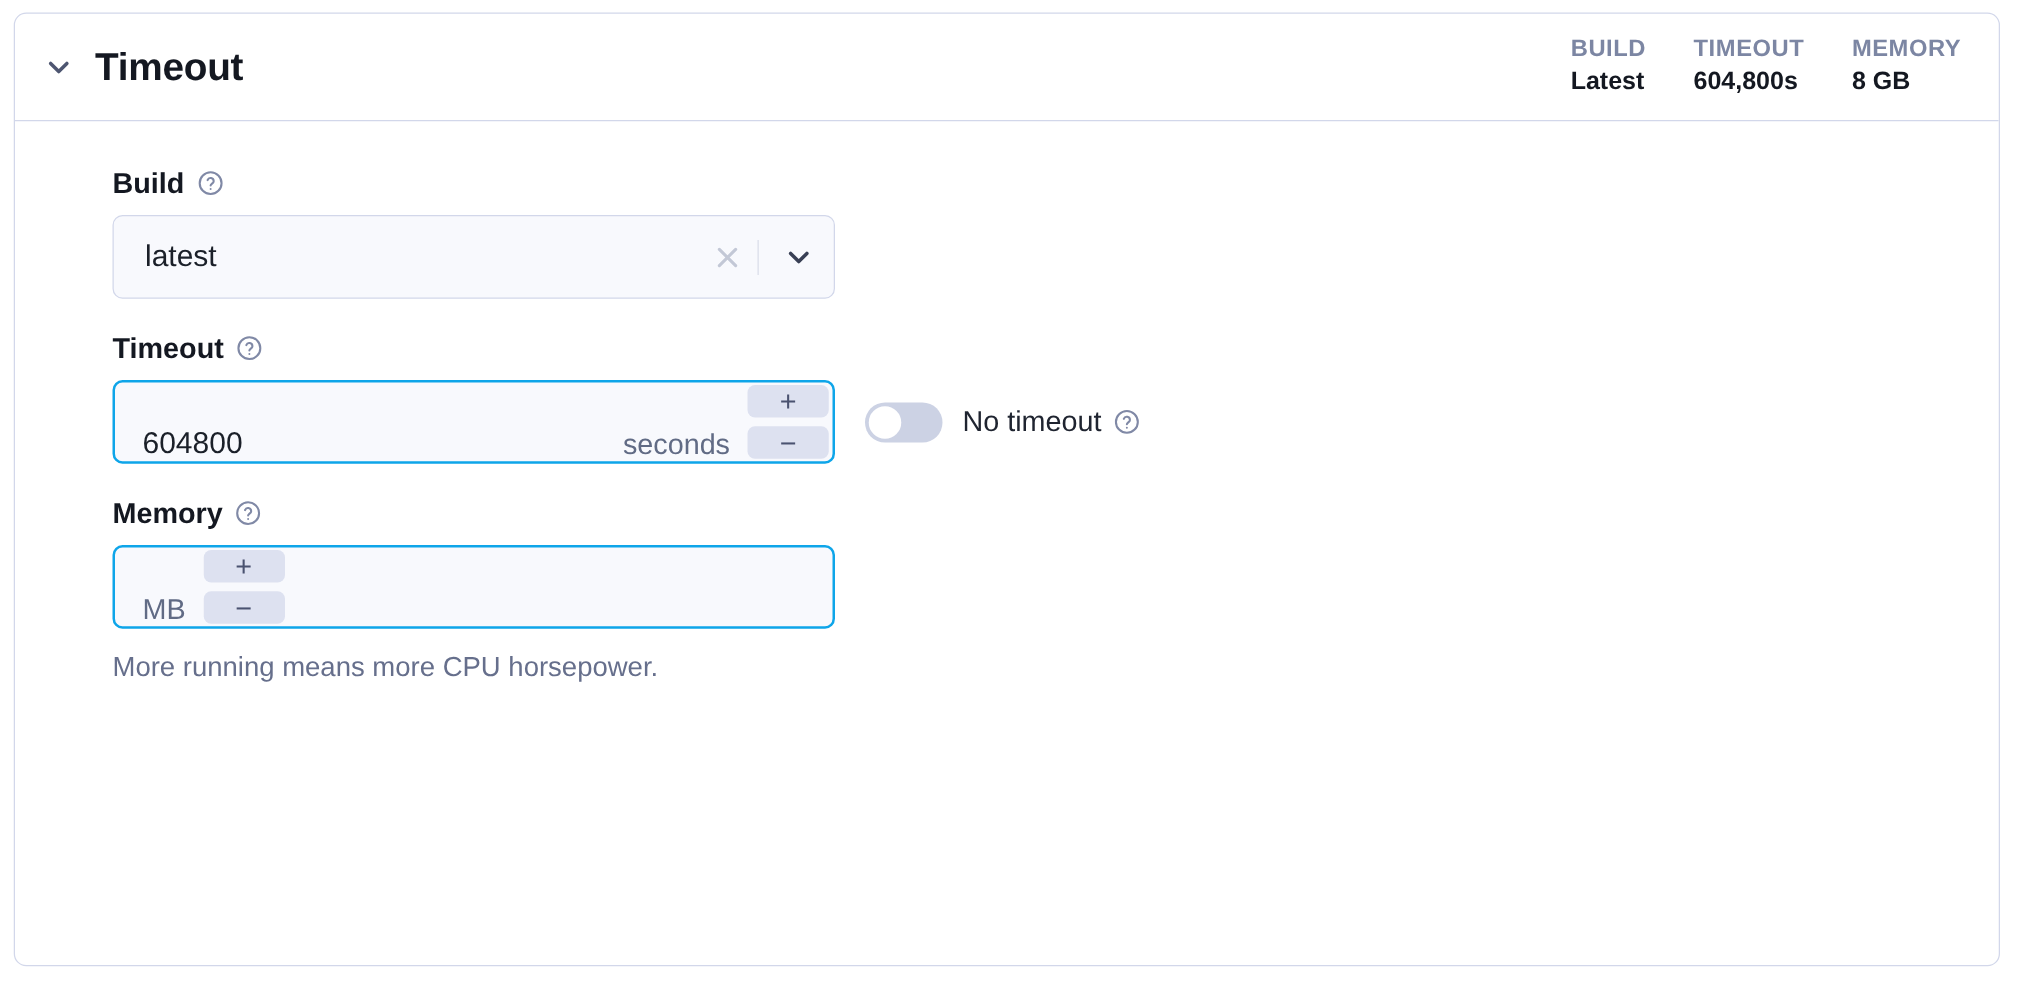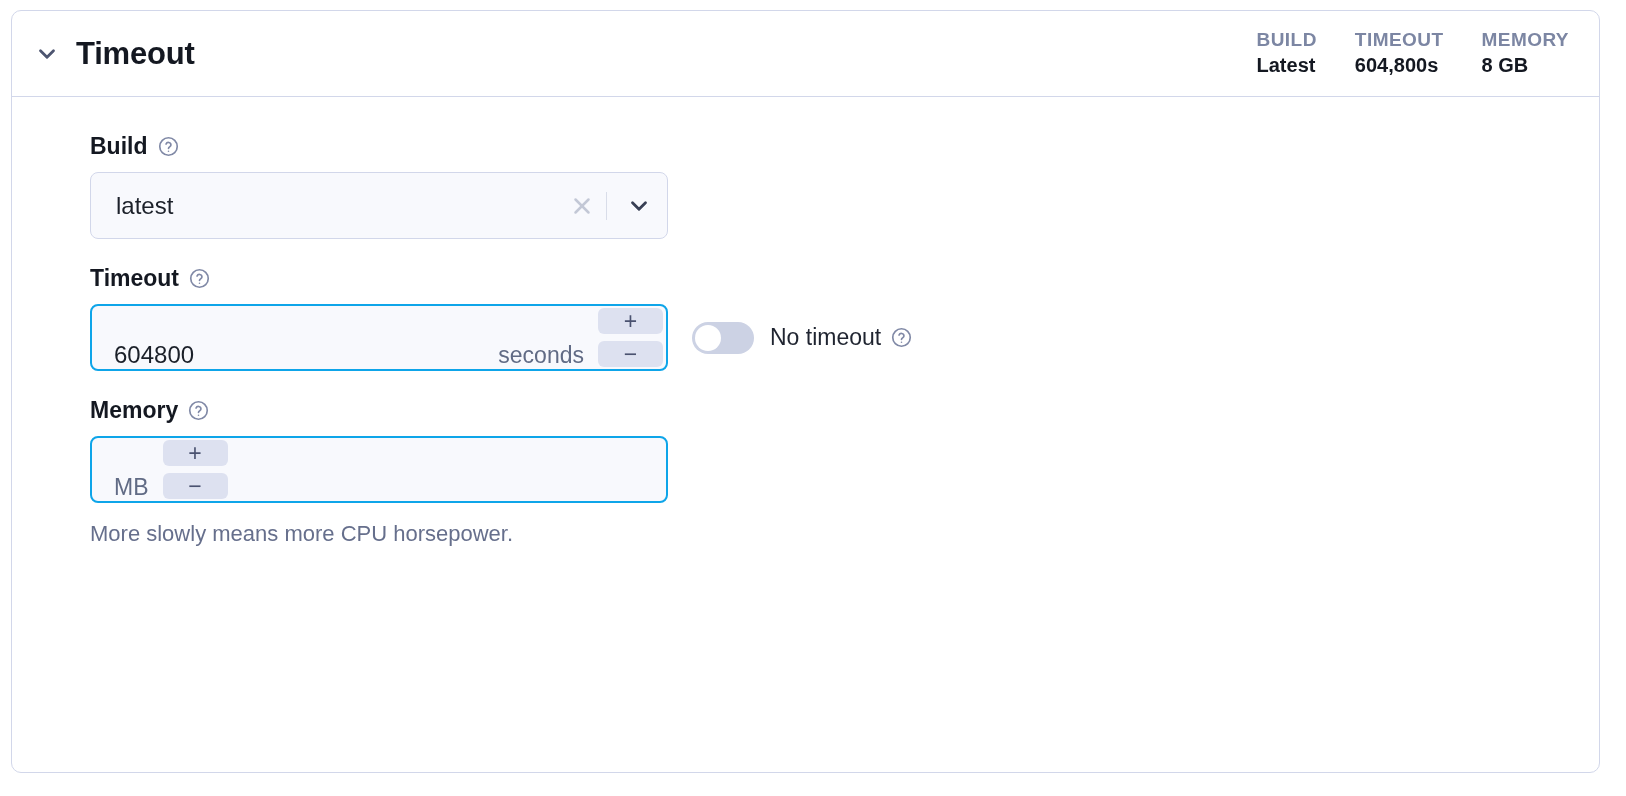--- a/index.html
+++ b/index.html
@@ -376,18 +376,18 @@
         </span>
       </div>
       <div class="number-control">
         <span class="number-unit">MB</span>
         <span class="stepper">
           <button class="step-btn">+</button>
           <button class="step-btn">−</button>
         </span>
       </div>
       <div class="helper-text">
-        <div>More slowly means more CPU horsepower.</div>
+        <div>More running means more CPU horsepower.</div>
       </div>
     </div>
 
   </div>
 </div>
 
 </body></html>

